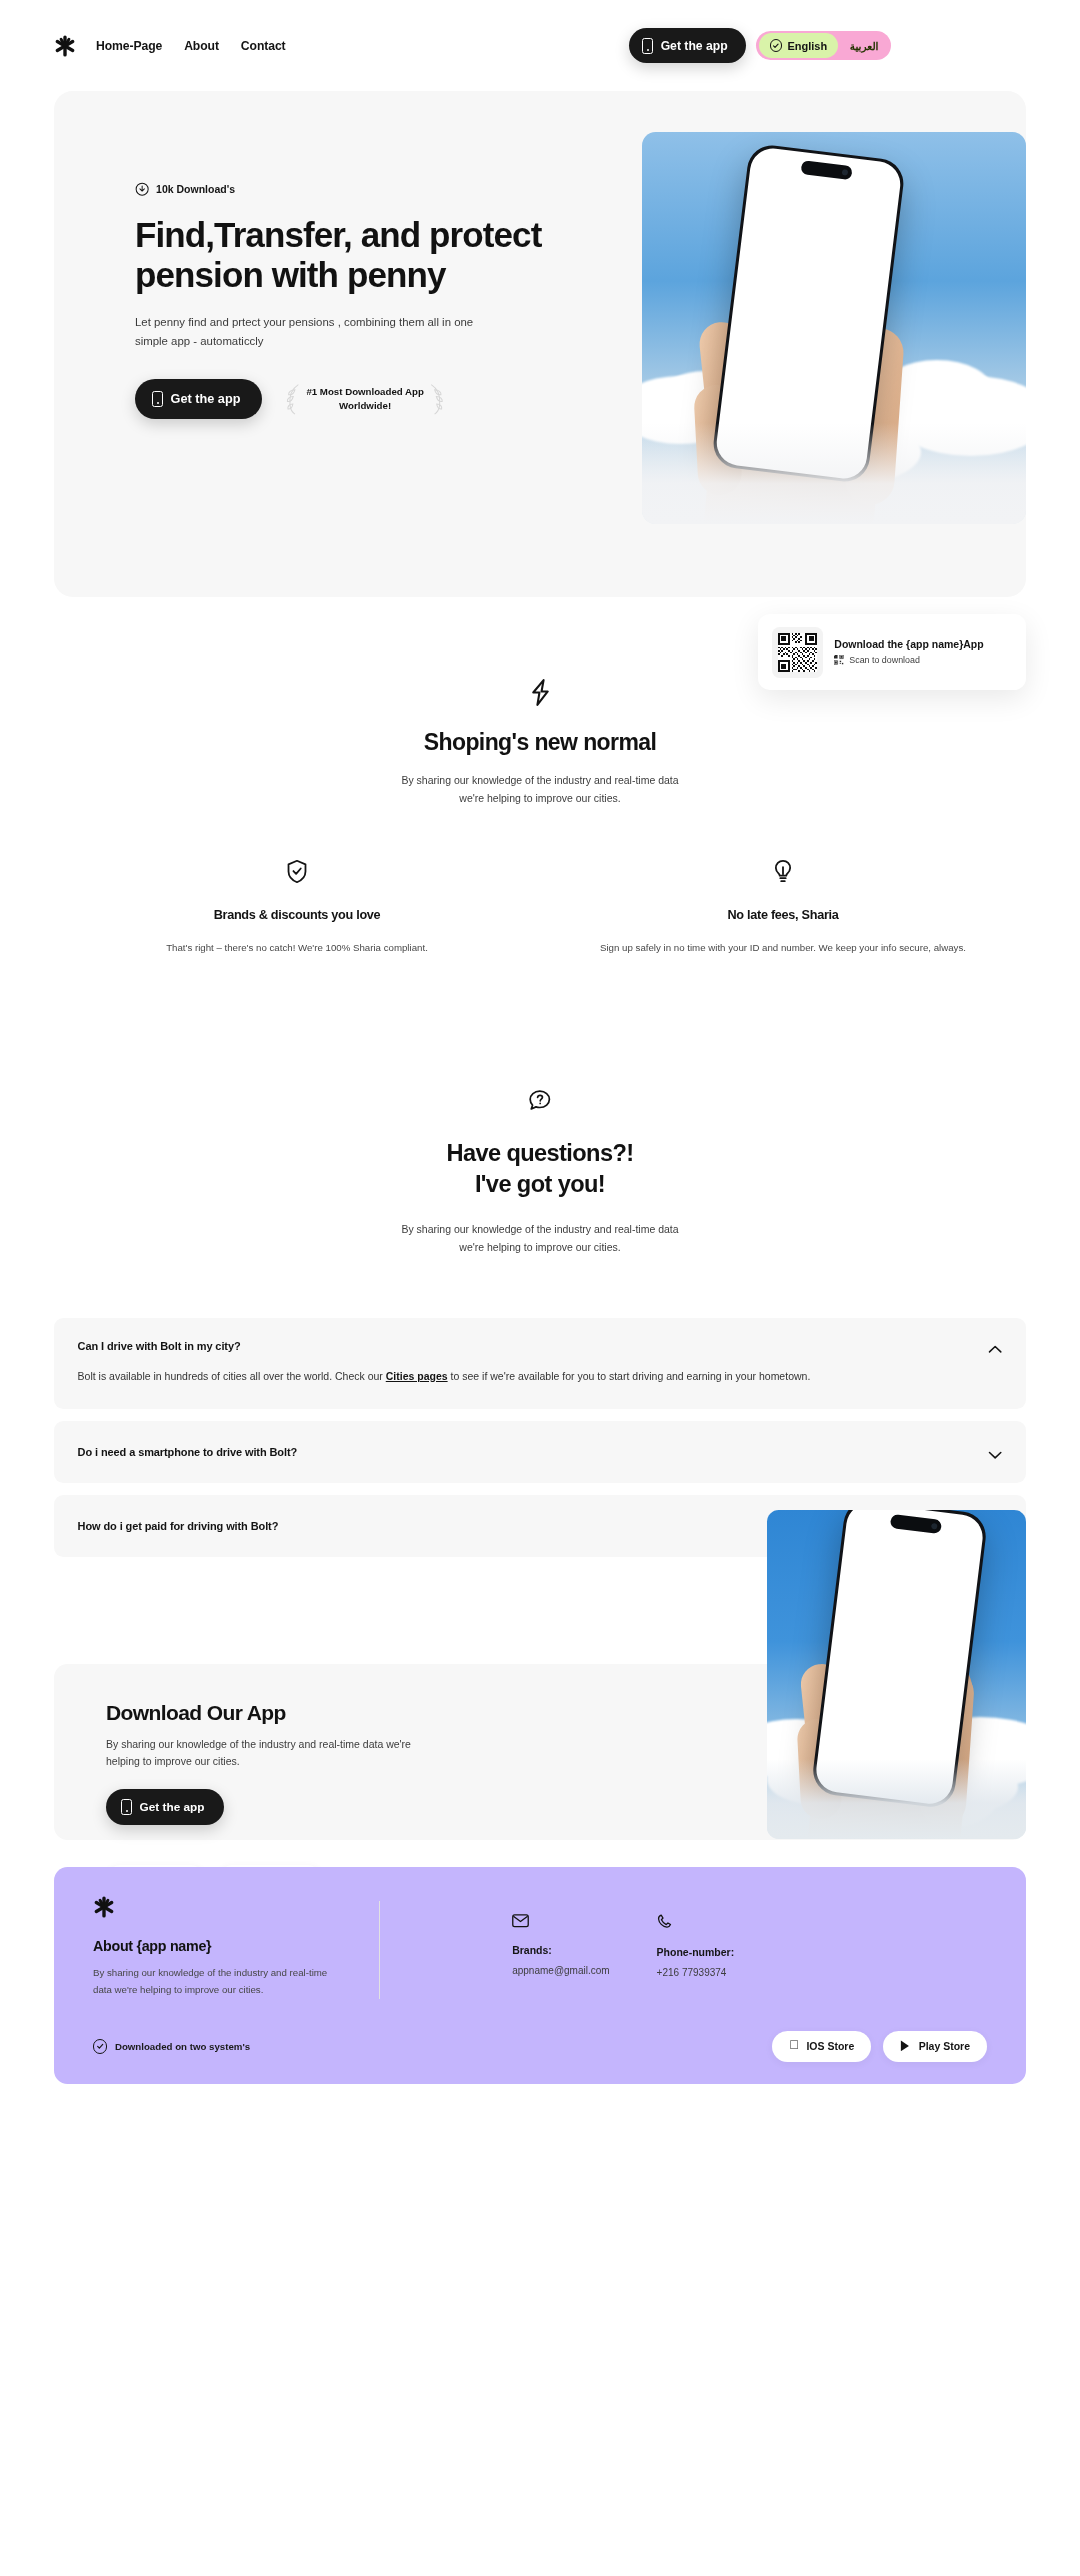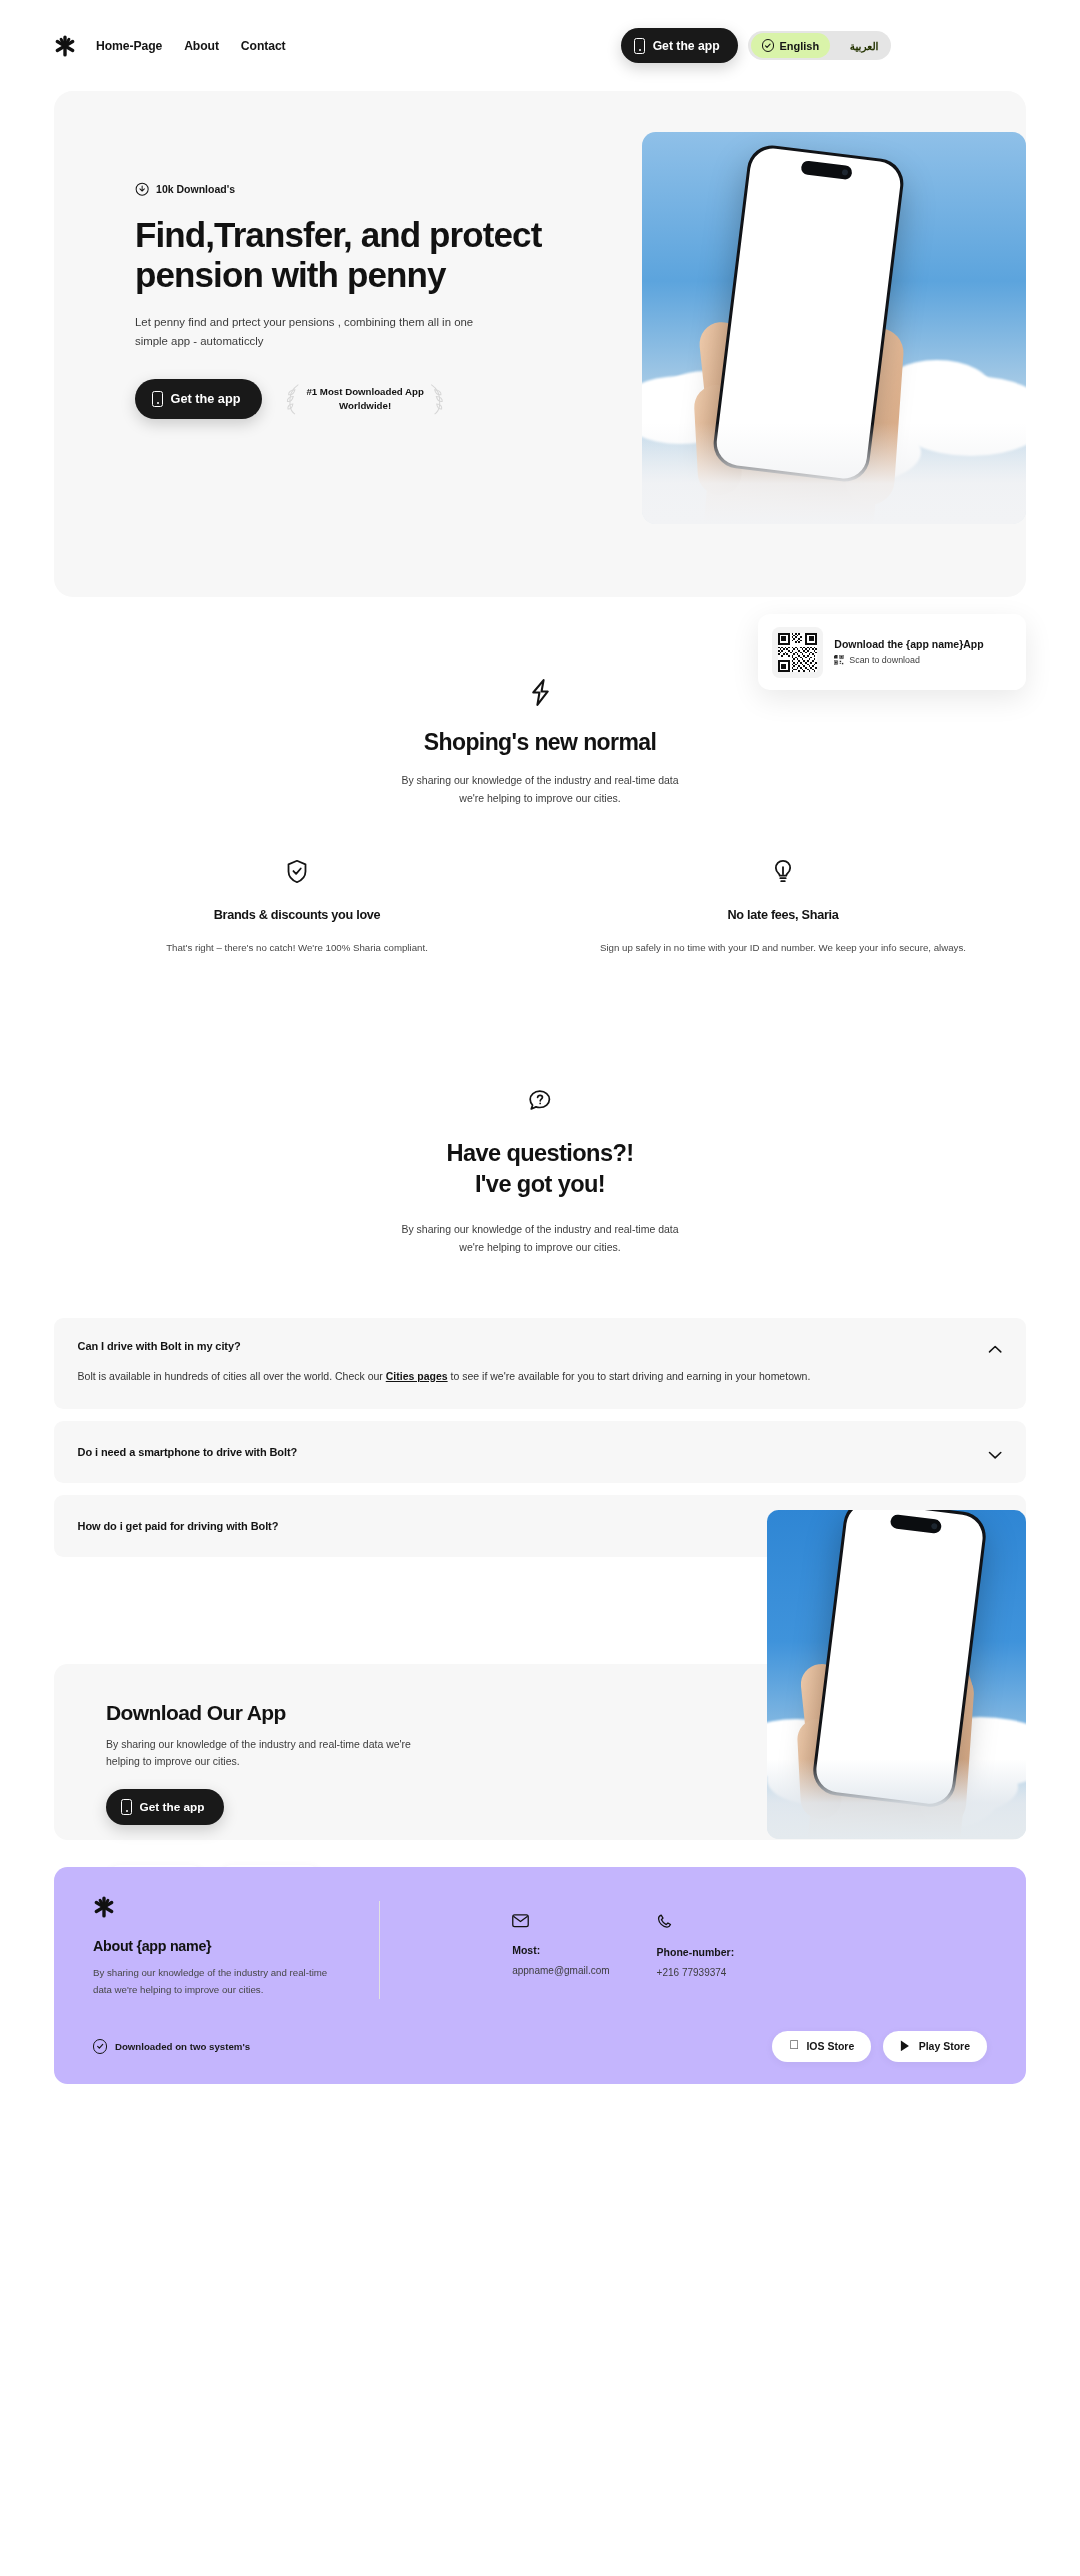--- a/index.html
+++ b/index.html
@@ -78,26 +78,26 @@
   .phone-glyph::after{
     content:"";
     position:absolute;
     width:2px;height:2px;
     background:currentColor;
     border-radius:50%;
     left:50%; bottom:1.7px;
     transform:translateX(-50%);
   }
   .lang-toggle {
-    background:#e5e5e5;
+    background:#f9a8d4;
     border-radius:843px;
     display:flex;
     align-items:center;
     padding:2.5px;
-    gap:12px;
+    gap:4px;
     border:none;
     cursor:pointer;
   }
   .lang-pill {
     background:#d9f3a9;
     border-radius:843px;
     display:inline-flex;
     align-items:center;
     gap:5px;
     padding:5.9px 11px;
@@ -658,21 +658,21 @@
     <div class="footer-div"></div>
 
     <div class="contacts">
       <div>
         <div class="contact-icon">
           <svg width="17" height="13.5" viewBox="0 0 22 17" fill="none" stroke="#131313" stroke-width="1.7" stroke-linejoin="round">
             <rect x="1" y="1" width="20" height="15" rx="2.4"></rect>
             <path d="M1.8 2.6 L11 9.6 L20.2 2.6"></path>
           </svg>
         </div>
-        <div class="contact-label">Most:</div>
+        <div class="contact-label">Brands:</div>
         <div class="contact-value">appname@gmail.com</div>
       </div>
 
       <div>
         <div class="contact-icon">
           <svg width="15" height="15" viewBox="0 0 20 20" fill="none" stroke="#131313" stroke-width="1.7" stroke-linecap="round" stroke-linejoin="round">
             <path d="M5.6 1.6 C3.4 2.6 1.9 4.4 2.1 6.6 c0.4 5.3 5.6 10.5 10.9 11 2.2 0.2 4-1.3 5-3.5 L14.6 12 l-2.3 2.1 C9.6 12.8 7.2 10.4 5.9 7.7 L8 5.4z"></path>
           </svg>
         </div>
         <div class="contact-label">Phone-number:</div>

